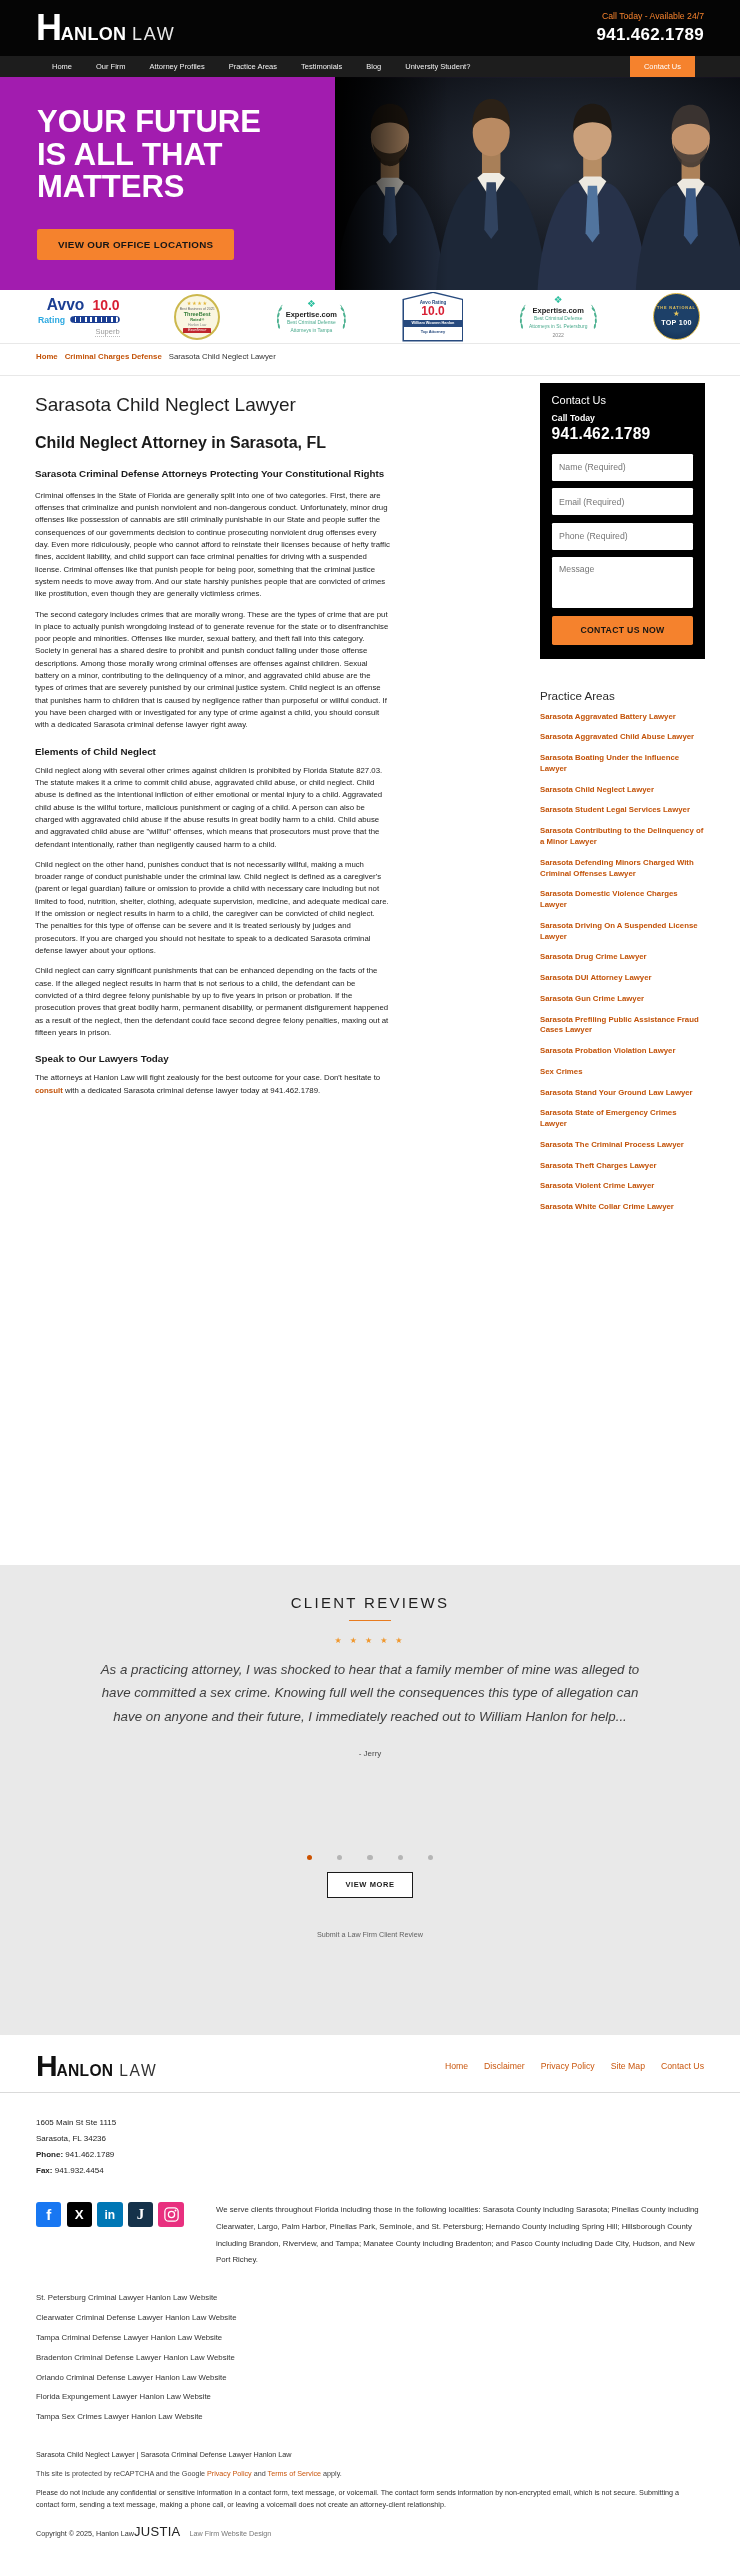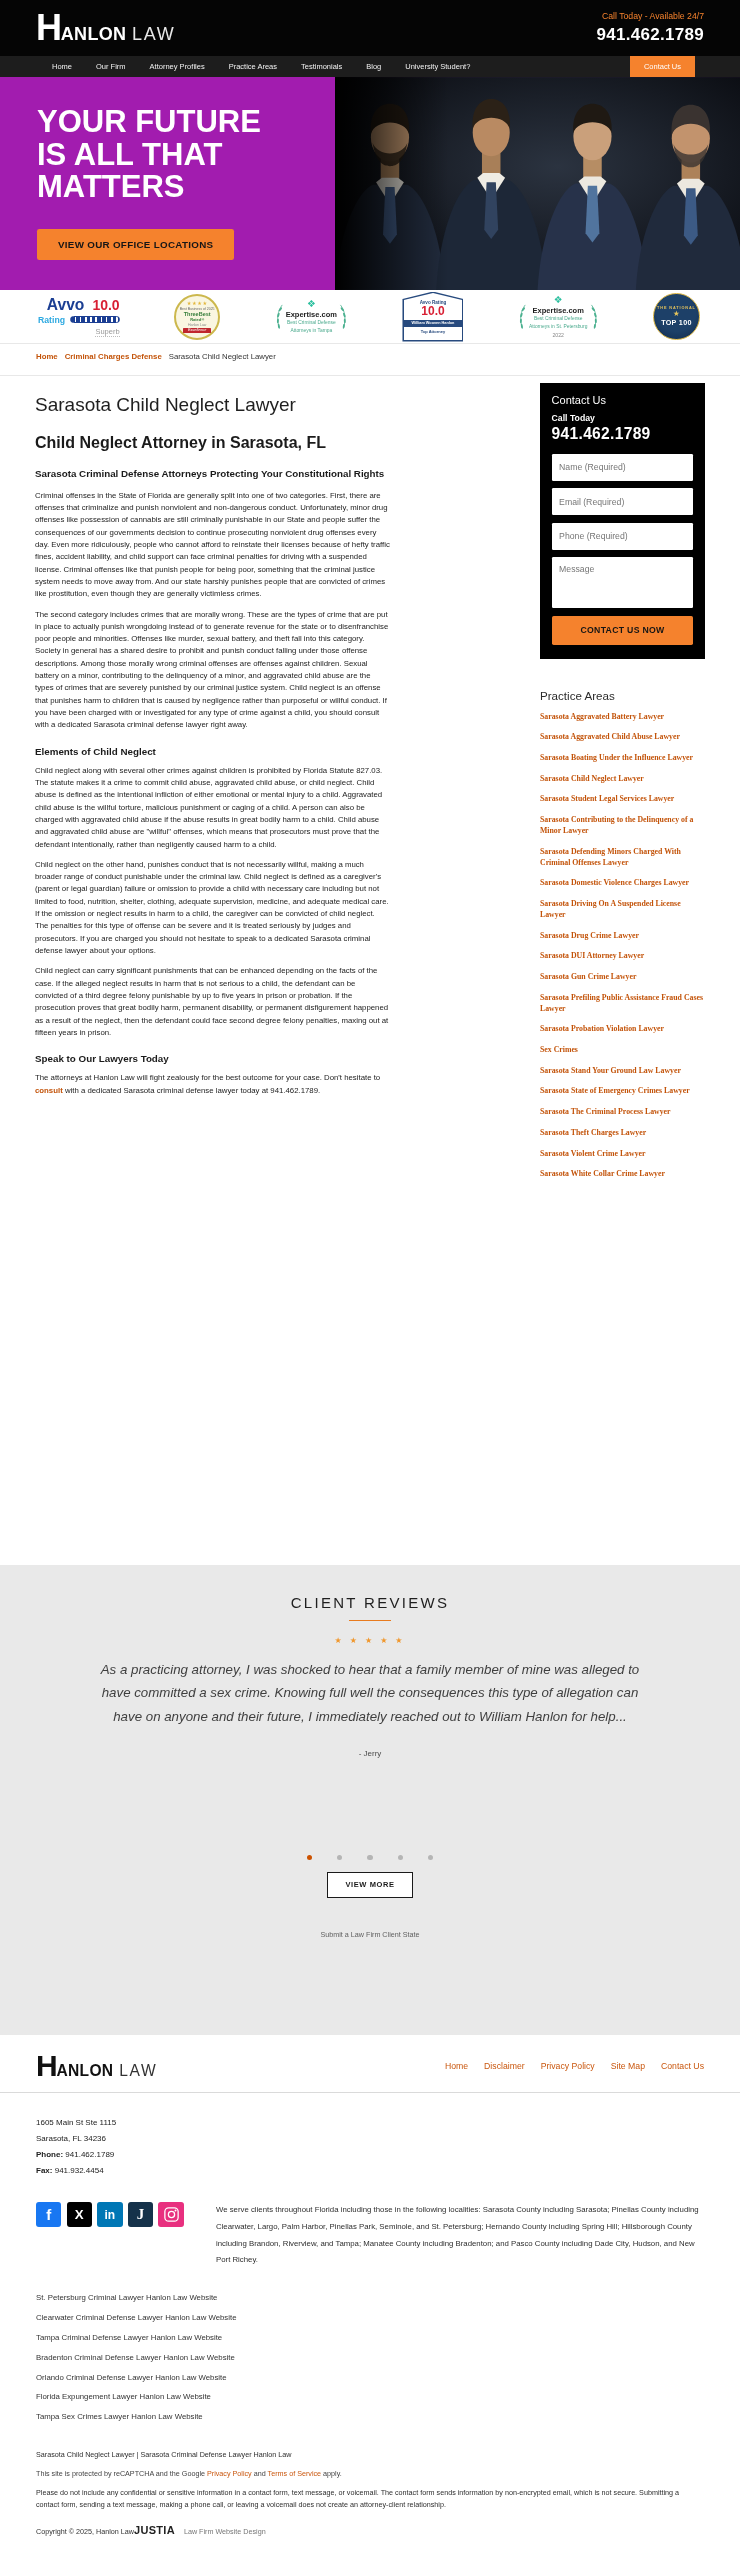--- a/index.html
+++ b/index.html
@@ -85,21 +85,21 @@
   .contact-box { background:#000; padding:11.6px 11.6px 14px; margin-top:7px; }
   .cb-title { color:#fff; font-size:11px; margin-bottom:7px; }
   .cb-call { color:#fff; font-size:8.7px; font-weight:800; }
   .cb-phone { color:#fff; font-size:15.6px; font-weight:800; letter-spacing:0.3px; margin:2.3px 0 10.4px; display:block; }
   .contact-box input, .contact-box textarea { display:block; width:100%; border:none; border-radius:1.2px; background:#fff; font-family:"Liberation Sans",sans-serif; font-size:8.7px; color:#333; padding:0 7.5px; height:27px; margin-bottom:7.5px; }
   .contact-box textarea { height:51px; padding-top:7px; resize:none; }
   .contact-box input::placeholder, .contact-box textarea::placeholder { color:#767676; }
   .cb-submit { width:100%; height:29px; background:#f5822d; border:none; border-radius:1.7px; font-family:"Liberation Sans",sans-serif; font-size:8.7px; font-weight:800; color:#151515; letter-spacing:0.3px; cursor:pointer; }
   .pa-title { font-size:11.6px; font-weight:400; color:#2b2b2b; margin-top:30px; }
   .pa-links { display:block; margin-top:5.8px; }
-  .pa-links a { display:block; color:#c35309; font-size:7.8px; font-weight:800; line-height:1.4; margin:9.8px 0;font-family:Liberation Serif, serif; }
+  .pa-links a { display:block; color:#c35309; font-size:7.8px; font-weight:800; line-height:1.4; margin:9.8px 0; }
 
   
   .reviews { height:470px; background:#e9e9e9; text-align:center; padding-top:29px; overflow:hidden; }
   .reviews h2 { font-size:15px; font-weight:400; letter-spacing:2.3px; color:#1f1f1f; }
   .rv-underline { width:42px; height:1.7px; background:#e87b1e; margin:9.3px auto 0; }
   .rv-stars { color:#f0972c; font-size:8px; letter-spacing:2.9px; margin-top:15px; }
   .rv-quote { font-style:italic; font-size:13.3px; line-height:1.75; color:#3f3f3f; max-width:555px; margin:12.7px auto 0; }
   .rv-author { font-size:8px; color:#4a4a4a; margin-top:21px; }
   .rv-dots { margin-top:97px; display:flex; gap:25px; justify-content:center; }
   .rv-dots span { width:5.2px; height:5.2px; border-radius:50%; background:#b5b5b5; display:inline-block; cursor:pointer; }
@@ -128,21 +128,21 @@
   .s-ju { background:#15324a; font-size:15px; font-family:"Liberation Serif",serif; }
   .s-ig { background:#e8307f; }
   .serve { font-size:7.8px; line-height:2.15; color:#2e2e2e; max-width:486px; }
   .city-links { margin-top:19px; }
   .city-links a { display:block; color:#333; font-size:7.8px; line-height:2.55; }
   .tagline { margin-top:23px; font-size:7.2px; color:#2e2e2e; }
   .recaptcha { margin-top:9.3px; font-size:7.2px; color:#444; }
   .recaptcha a { color:#c9570e; }
   .disclaimer { margin-top:9.3px; font-size:7.2px; line-height:1.7; color:#2e2e2e; max-width:665px; }
   .footer-bottom { display:flex; justify-content:flex-start; align-items:baseline; margin-top:12.7px; padding-bottom:10.4px; font-size:7.2px; color:#333; }
-  .justia b { font-weight:700; color:#222; font-size:11px; letter-spacing:0.3px; }
+  .justia b { font-weight:400; color:#222; font-size:13px; letter-spacing:0.3px; }
   .justia span { color:#777;padding-left:7px; }
 </style>
 </head>
 <body>
 
 <header class="topbar">
   <a class="logo">
     <span class="logo-h">H</span>
       <span class="logo-anlon">ANLON</span>
       <span class="logo-law">LAW</span>
@@ -381,21 +381,21 @@
   <blockquote class="rv-quote">As a practicing attorney, I was shocked to hear that a family member of mine was alleged to have committed a sex crime. Knowing full well the consequences this type of allegation can have on anyone and their future, I immediately reached out to William Hanlon for help...</blockquote>
   <div class="rv-author">- Jerry</div>
   <div class="rv-dots">
     <span class="active"></span>
     <span></span>
     <span></span>
     <span></span>
     <span></span>
   </div>
   <a class="view-more">VIEW MORE</a>
-  <a class="submit-review">Submit a Law Firm Client State</a>
+  <a class="submit-review">Submit a Law Firm Client Review</a>
 </section>
 
 <footer>
   <div class="footer-top">
     <a class="logo logo-dark">
       <span class="logo-h">H</span>
         <span class="logo-anlon">ANLON</span>
         <span class="logo-law">LAW</span>
     </a>
     <div class="footer-links">

